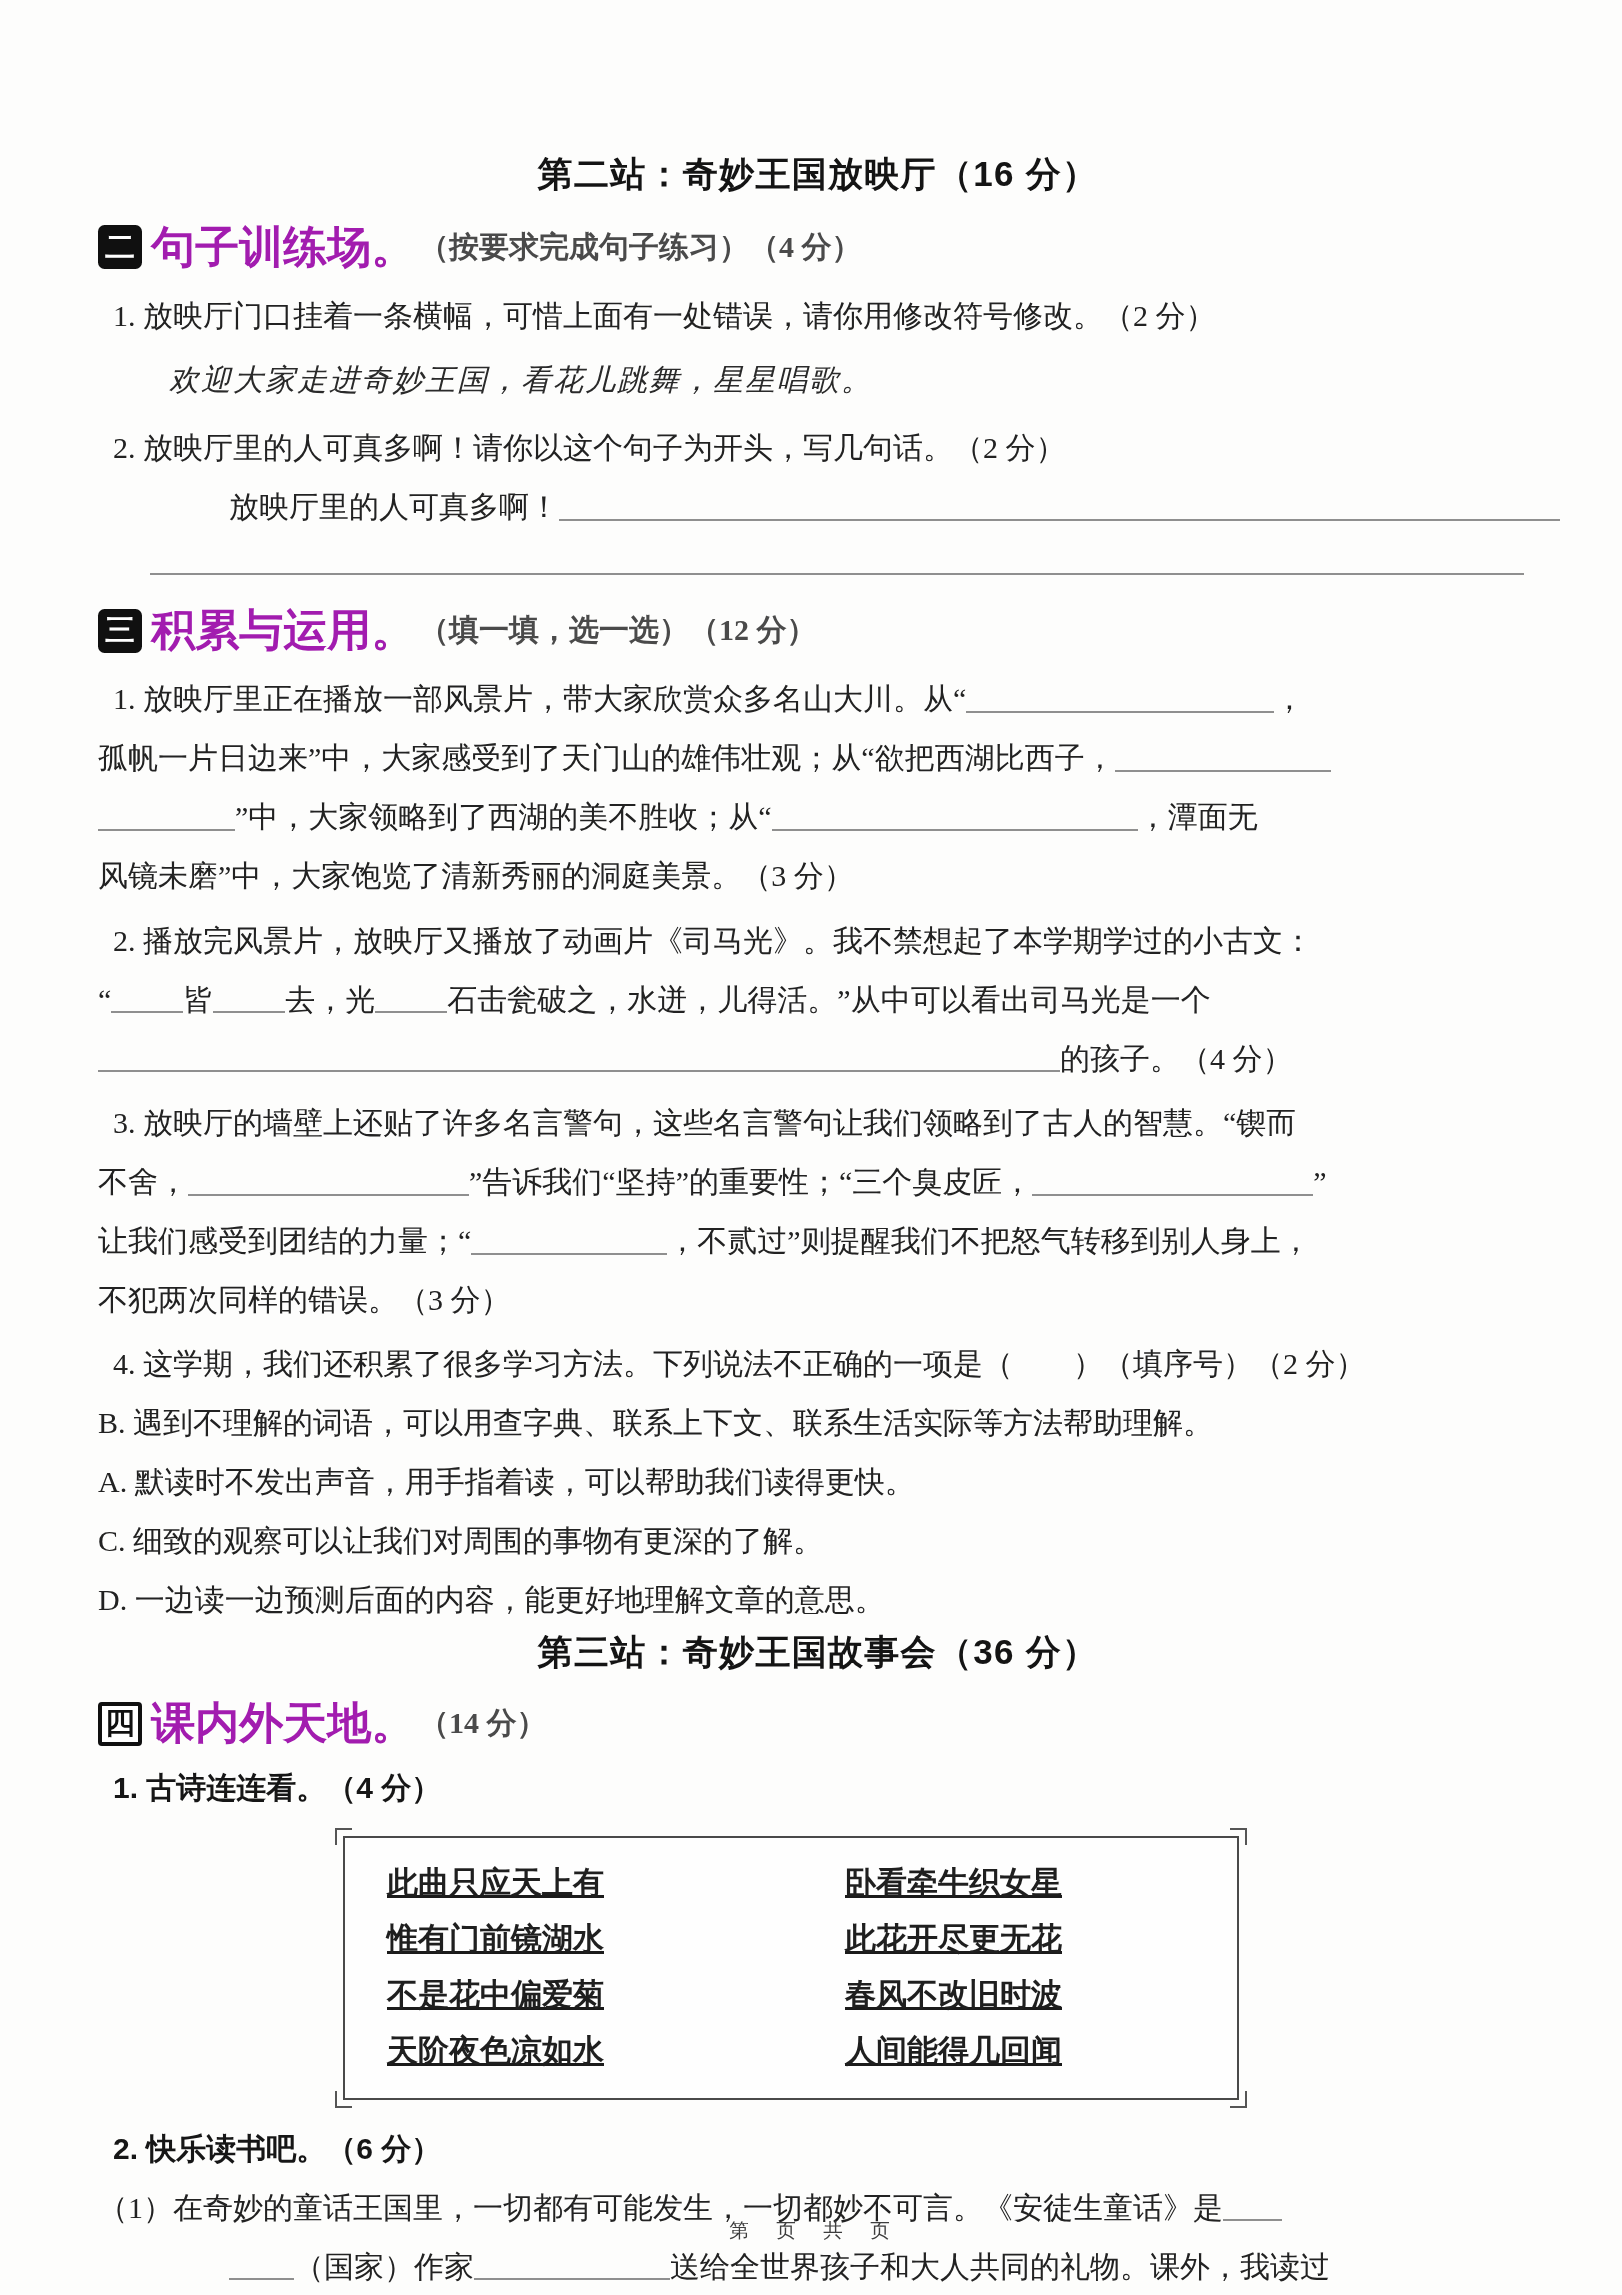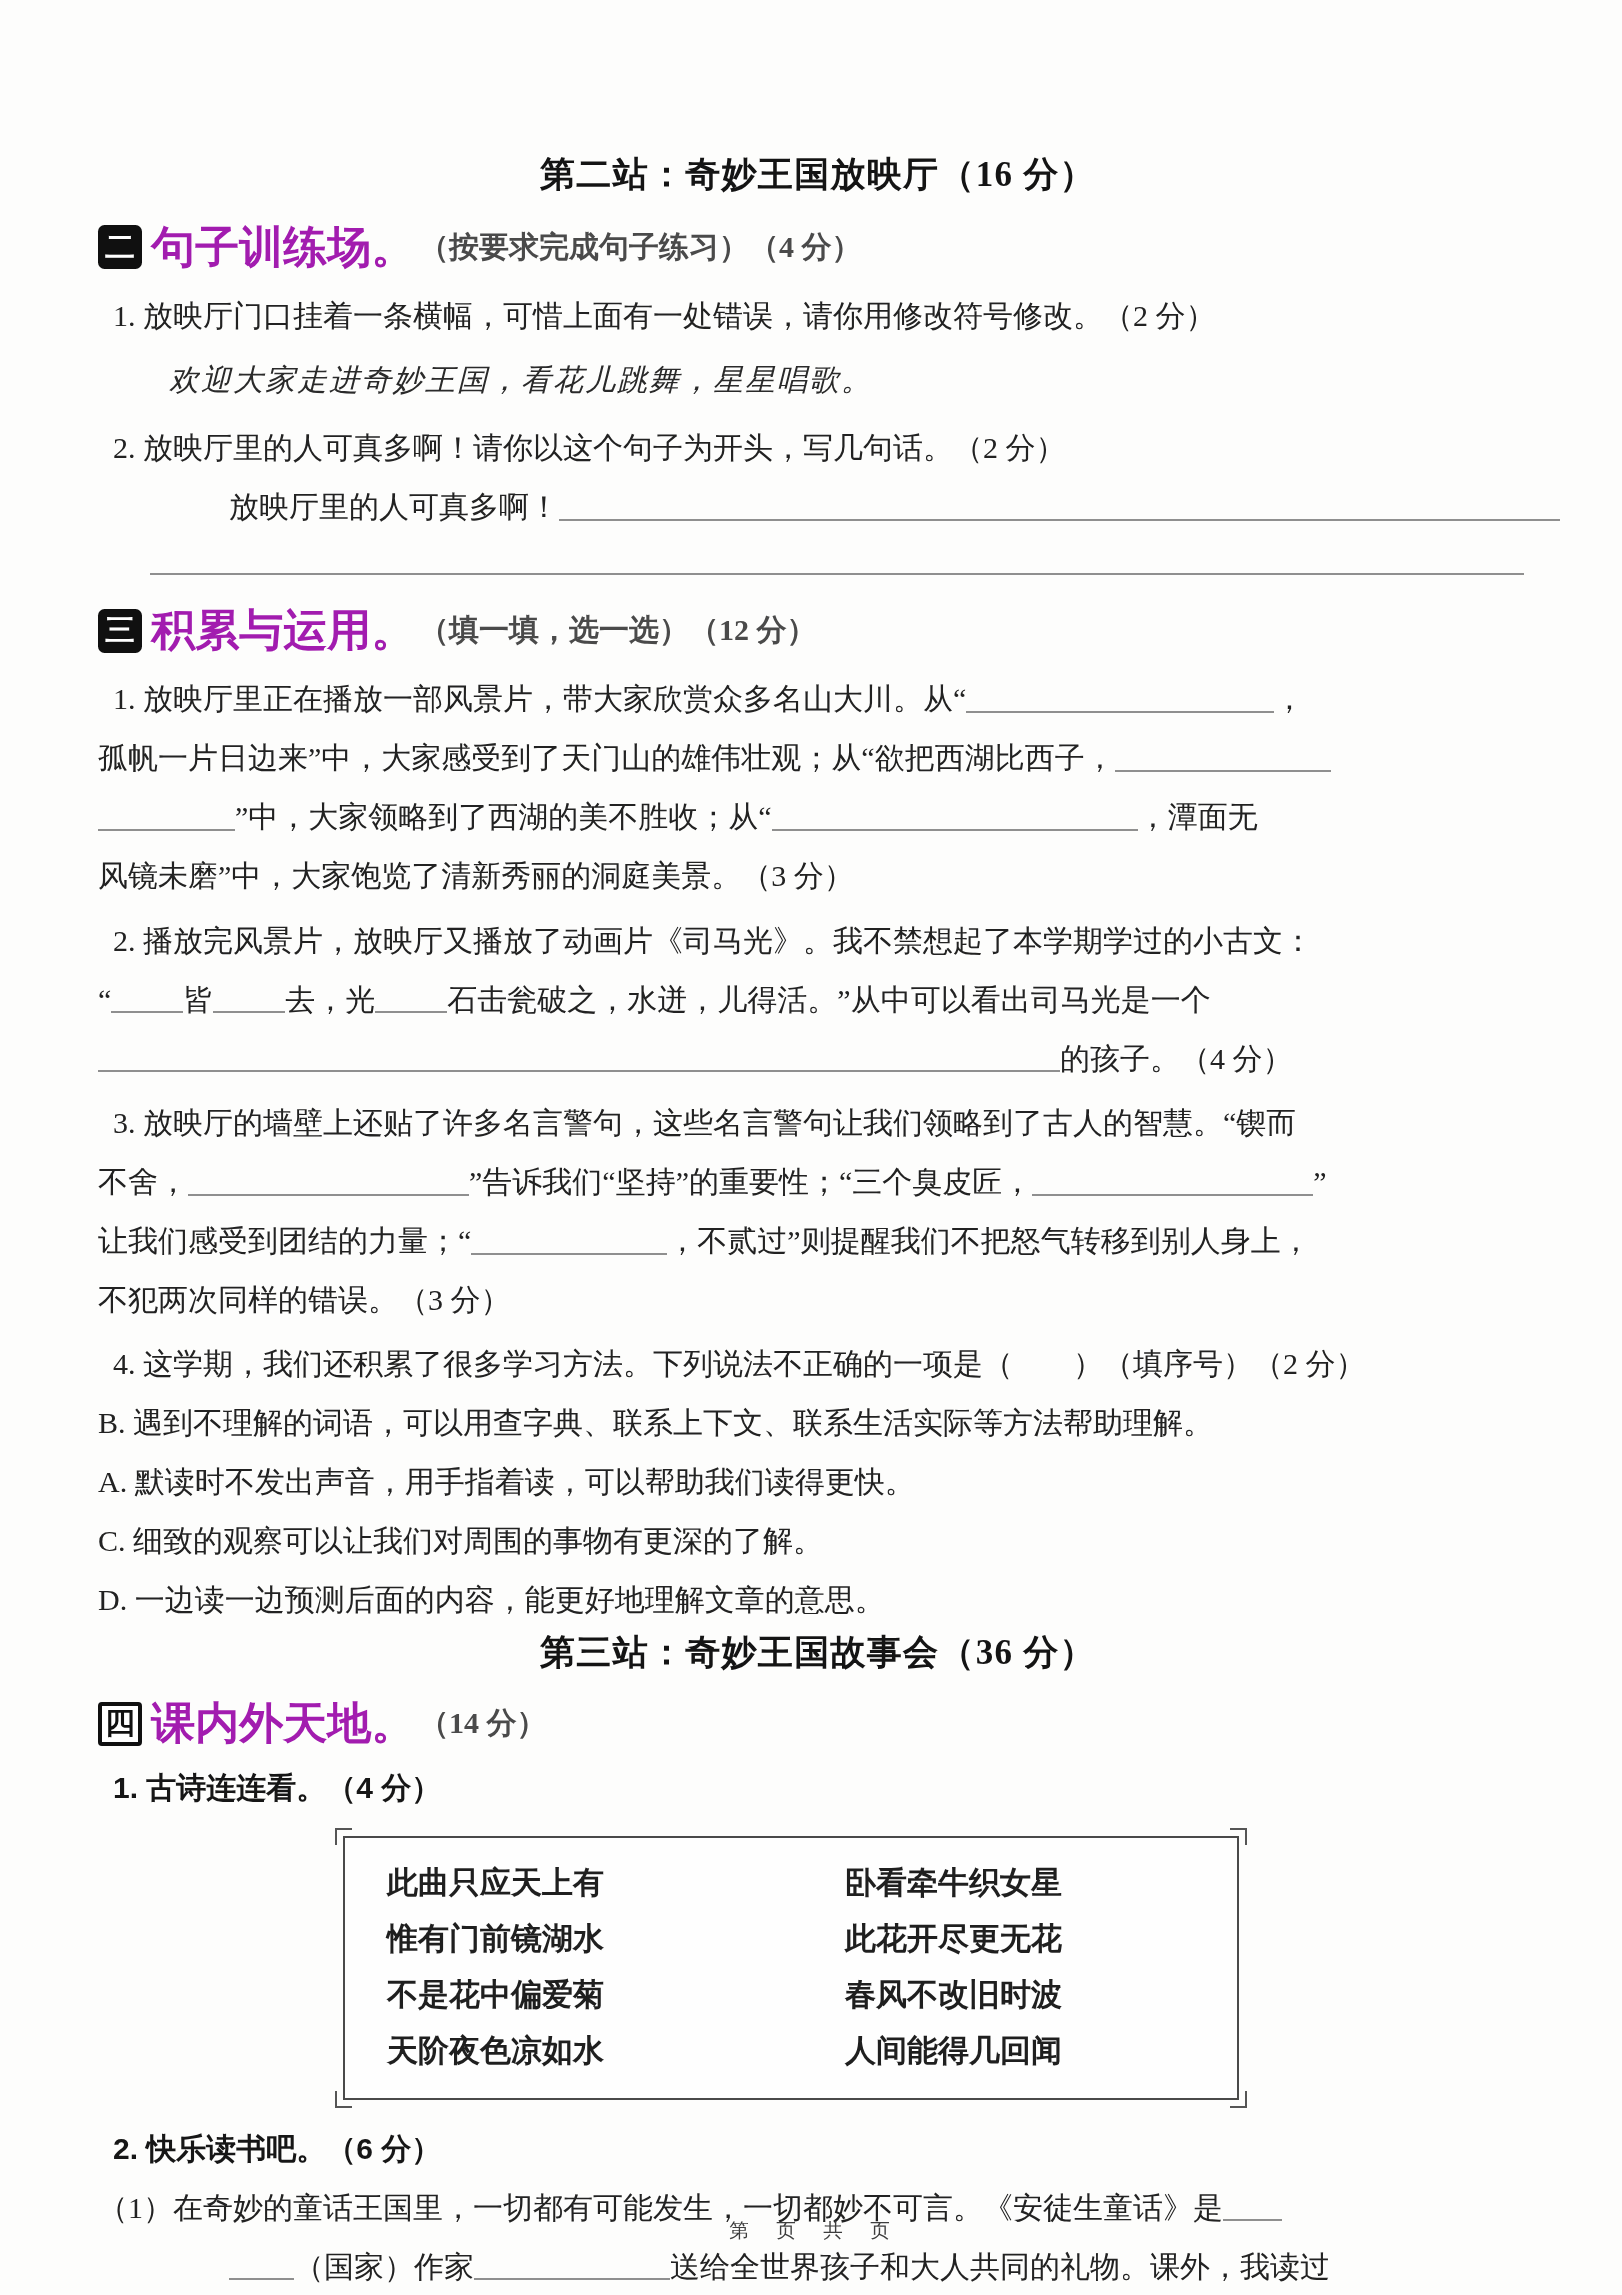--- a/index.html
+++ b/index.html
@@ -6,21 +6,21 @@
   html,body { background:#ffffff; }
   body {
     width:1623px; height:2295px; position:relative; overflow:hidden;
     font-family:"Liberation Serif","DejaVu Serif",serif;
     color:#1b1b1b; background:#fdfdfc;
   }
   .sheet { position:absolute; left:98px; top:151px; width:1440px; }
 
   
   .h1 {
-    font-family:Liberation Serif, serif;
+    font-family:Liberation Sans, sans-serif;
     font-weight:bold; font-size:35px; text-align:center;
     letter-spacing:1.3px; color:#141414;
   }
   .sec-head { display:flex; align-items:center; margin-top:19.6px; }
   .badge {
     width:44px; height:44px; flex:0 0 44px; margin-right:9.2px;
     display:inline-flex; align-items:center; justify-content:center;
     font-family:"Liberation Sans","DejaVu Sans",sans-serif;
     font-size:30px; font-weight:bold; border-radius:6.5px;
   }
@@ -51,21 +51,21 @@
   }
   .w90{width:59px}.w100{width:65px}.w110{width:72px}.w210{width:137px}
   .w300{width:196px}.w330{width:216px}.w430{width:281px}.w470{width:308px}
   .w560{width:366px}.w1470{width:962px}.w1530{width:1001px}
   .full-rule { margin-left:52px; width:1374px; border-bottom:2px solid #8f8f8f; height:39px; }
 
   
   .poem-wrap { position:relative; margin-left:245px; margin-top:18.3px; width:896px; }
   .poem-box {
     border:2px solid #4a4a4a; padding:17px 26px 19.6px 42px;
-    display:flex; background:#fefefe;
+    display:flex; background:#fefefe;text-decoration:underline;
   }
   .poem-col { display:flex; flex-direction:column; }
   .poem-col.left { width:458px; }
   .poem-line { font-size:31px; line-height:56px; font-weight:600; color:#1f1f1f; white-space:nowrap; }
   .corner { position:absolute; width:17px; height:17px; }
   .corner.tl { left:-7.9px; top:-7.9px; border-left:2.6px solid #555; border-top:2.6px solid #555; }
   .corner.tr { right:-7.9px; top:-7.9px; border-right:2.6px solid #555; border-top:2.6px solid #555; }
   .corner.bl2 { left:-7.9px; bottom:-7.9px; border-left:2.6px solid #555; border-bottom:2.6px solid #555; }
   .corner.br { right:-7.9px; bottom:-7.9px; border-right:2.6px solid #555; border-bottom:2.6px solid #555; }
 

